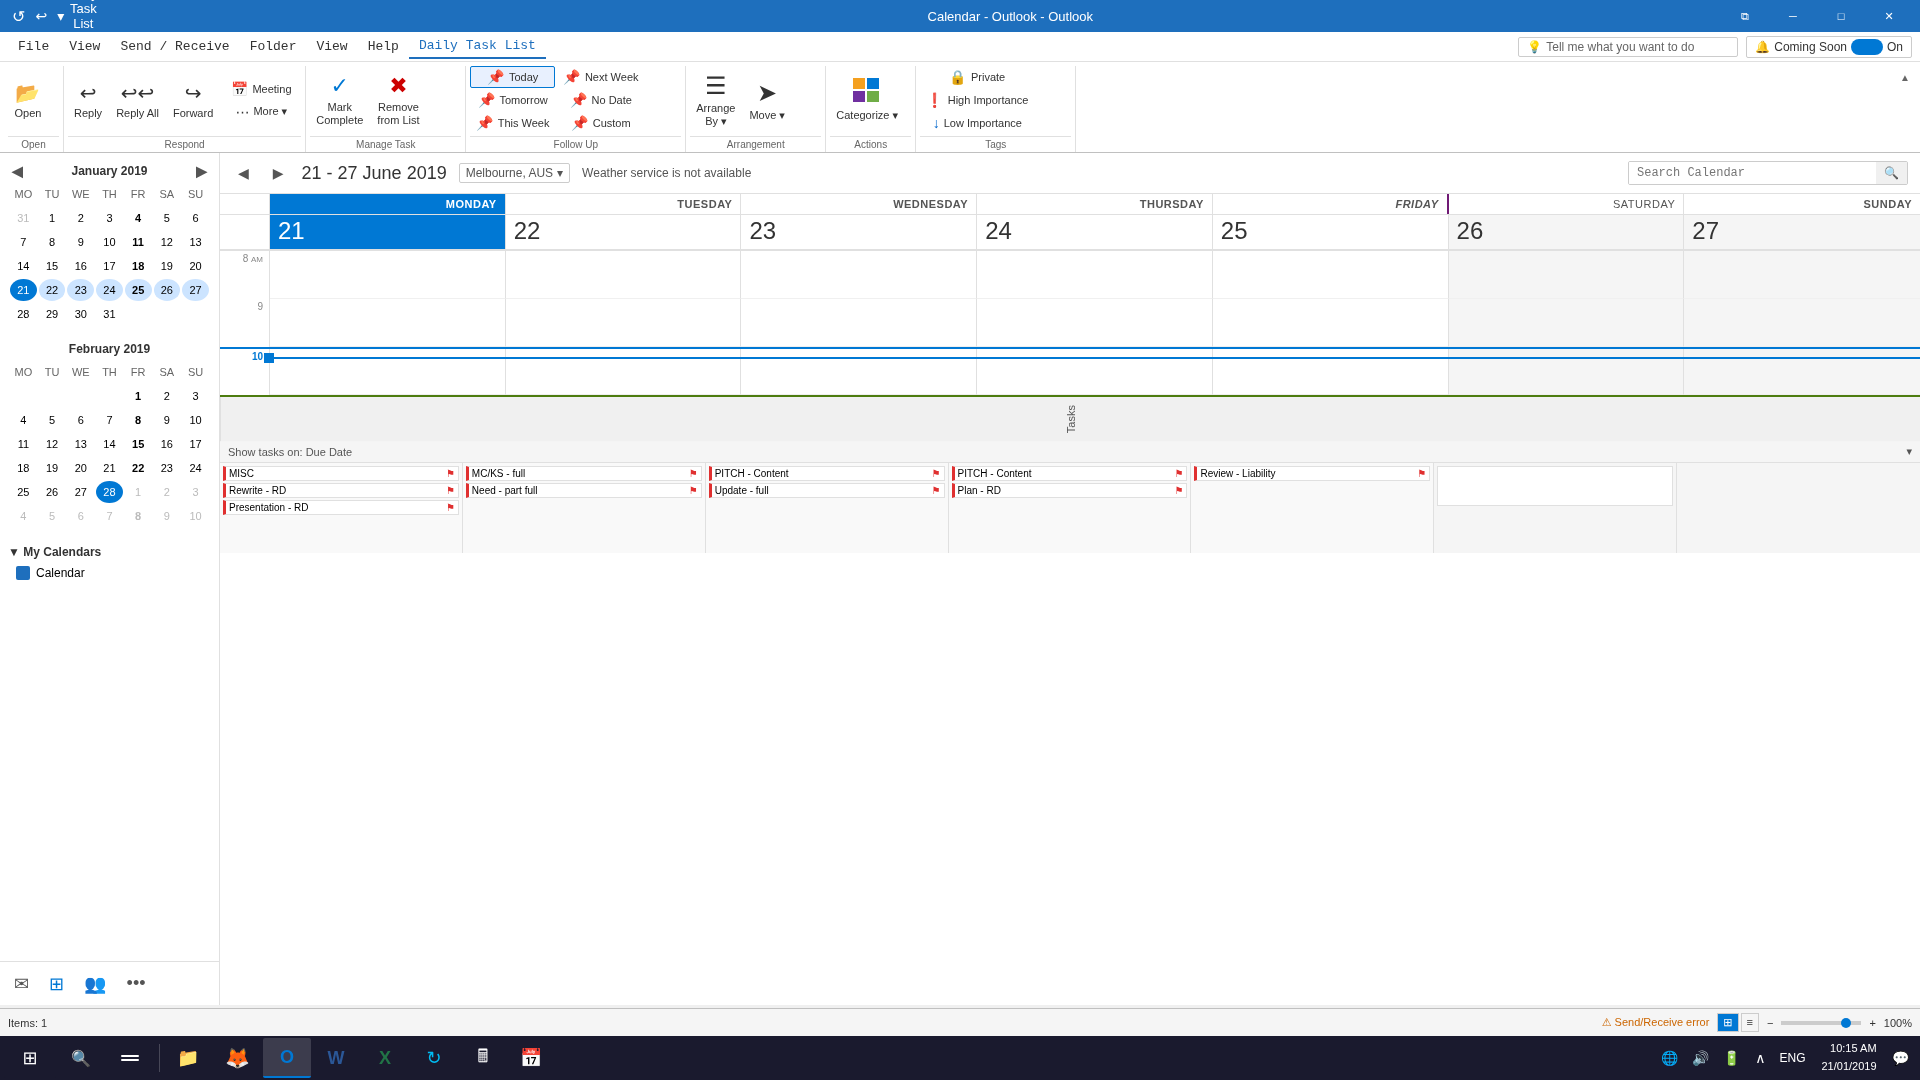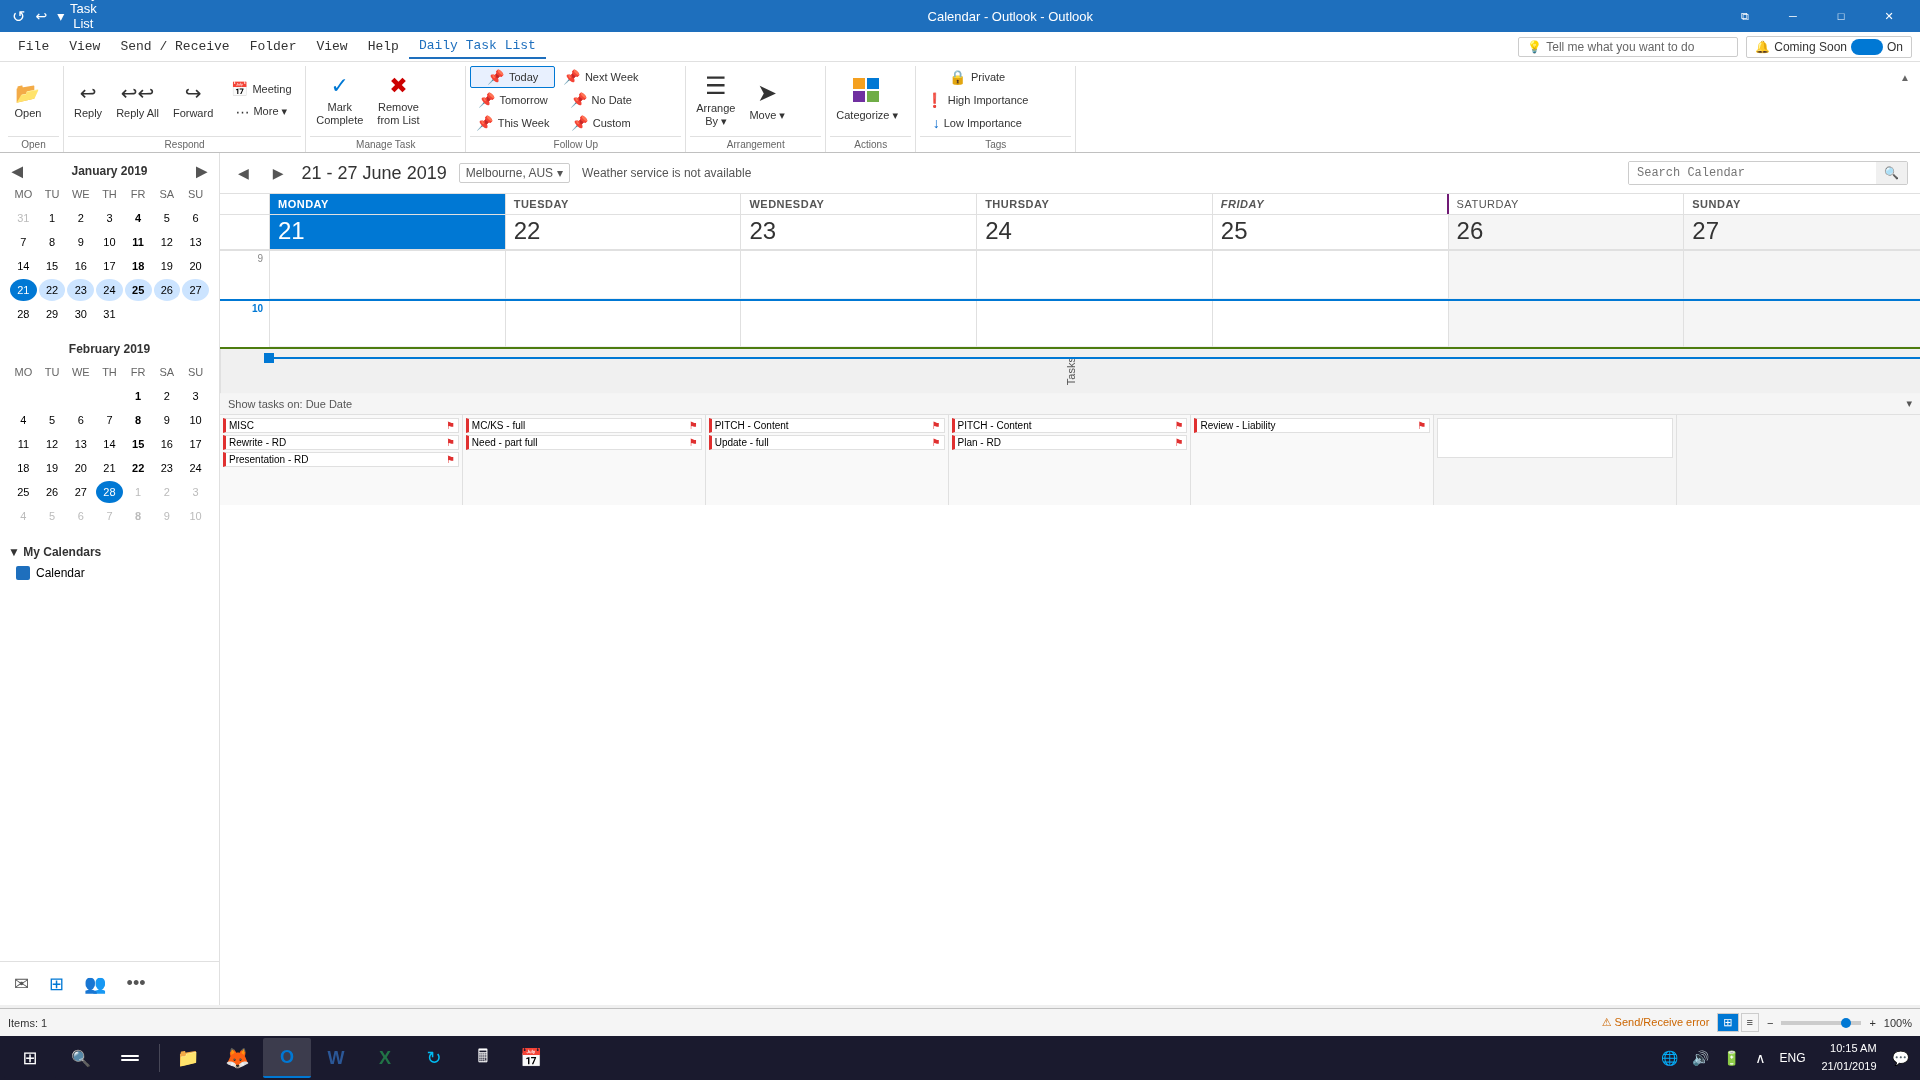--- a/index.html
+++ b/index.html
@@ -670,21 +670,21 @@
       </div>
       <span class="cal-weather">Weather service is not available</span>
       <div class="cal-search" style="margin-left:auto; display:flex; align-items:center; border:1px solid #ccc; width:280px;">
         <input type="text" style="border: none; outline: none; padding: 4px 8px; font-size: 12px; flex: 1 1 0%; width: 100%;" placeholder="Search Calendar">
         <span style="padding:4px 8px; background:#f0f0f0; cursor:pointer;">🔍</span>
       </div>
     </div>
 
     <div style="flex:1; overflow:hidden; display:flex; flex-direction:column;">
 
-      <div style="display:grid; grid-template-columns: 50px repeat(7, 1fr); border-bottom:1px solid #e0e0e0;">
+      <div style="display:grid; grid-template-columns: 50px repeat(7, 1fr); border-bottom:1px solid #e0e0e0;text-align:right;">
         <div style="border-right:1px solid #e0e0e0;"></div>
         <div style="padding:4px 8px; font-size:11px; font-weight:bold; letter-spacing:0.5px; color:white; background:#0078d4; border-right:1px solid #e0e0e0;">MONDAY</div>
         <div style="padding:4px 8px; font-size:11px; font-weight:bold; letter-spacing:0.5px; color:#555; border-right:1px solid #e0e0e0;">TUESDAY</div>
         <div style="padding:4px 8px; font-size:11px; font-weight:bold; letter-spacing:0.5px; color:#555; border-right:1px solid #e0e0e0;">WEDNESDAY</div>
         <div style="padding:4px 8px; font-size:11px; font-weight:bold; letter-spacing:0.5px; color:#555; border-right:1px solid #e0e0e0;">THURSDAY</div>
         <div style="padding:4px 8px; font-size:11px; font-weight:bold; letter-spacing:0.5px; color:#555; border-right:2px solid #701a75;font-style:italic;">FRIDAY</div>
         <div style="padding:4px 8px; font-size:11px; font-weight:normal; letter-spacing:0.5px; color:#555; border-right:1px solid #e0e0e0;">SATURDAY</div>
         <div style="padding:4px 8px; font-size:11px; font-weight:bold; letter-spacing:0.5px; color:#555;">SUNDAY</div>
       </div>
 
@@ -698,20 +698,30 @@
         <div style="padding:2px 8px 4px; font-size:24px; font-weight:300; color:#333; border-right:1px solid #e0e0e0; background:#f5f5f5;">26</div>
         <div style="padding:2px 8px 4px; font-size:24px; font-weight:300; color:#333; background:#f5f5f5;">27</div>
       </div>
 
       <div style="flex:1; overflow-y:auto; position:relative;">
 
         <div style="position:absolute; left:50px; right:0; top:106px; height:2px; background:#0078d4; z-index:10;">
           <div style="position:absolute; left:-6px; top:-4px; width:10px; height:10px; background:#0078d4; border-radius:50;"></div>
         </div>
 
+        <div style="display:grid; grid-template-columns: 50px repeat(7, 1fr); height:48px;">
+          <div style="font-size:10px; color:#888; text-align:right; padding-right:6px; padding-top:2px; border-right:1px solid #e0e0e0;">8 <span style="font-size:8px;">AM</span></div>
+          <div style="border-right:1px solid #e0e0e0; border-bottom:1px solid #f0f0f0;"></div>
+          <div style="border-right:1px solid #e0e0e0; border-bottom:1px solid #f0f0f0;"></div>
+          <div style="border-right:1px solid #e0e0e0; border-bottom:1px solid #f0f0f0;"></div>
+          <div style="border-right:1px solid #e0e0e0; border-bottom:1px solid #f0f0f0;"></div>
+          <div style="border-right:1px solid #e0e0e0; border-bottom:1px solid #f0f0f0;"></div>
+          <div style="border-right:1px solid #e0e0e0; border-bottom:1px solid #f0f0f0; background:#f5f5f5;"></div>
+          <div style="border-bottom:1px solid #f0f0f0; background:#f5f5f5;"></div>
+        </div>
 
         <div style="display:grid; grid-template-columns: 50px repeat(7, 1fr); height:48px;">
           <div style="font-size:10px; color:#888; text-align:right; padding-right:6px; padding-top:2px; border-right:1px solid #e0e0e0;">9</div>
           <div style="border-right:1px solid #e0e0e0; border-bottom:1px solid #f0f0f0;"></div>
           <div style="border-right:1px solid #e0e0e0; border-bottom:1px solid #f0f0f0;"></div>
           <div style="border-right:1px solid #e0e0e0; border-bottom:1px solid #f0f0f0;"></div>
           <div style="border-right:1px solid #e0e0e0; border-bottom:1px solid #f0f0f0;"></div>
           <div style="border-right:1px solid #e0e0e0; border-bottom:1px solid #f0f0f0;"></div>
           <div style="border-right:1px solid #e0e0e0; border-bottom:1px solid #f0f0f0; background:#f5f5f5;"></div>
           <div style="border-bottom:1px solid #f0f0f0; background:#f5f5f5;"></div>

